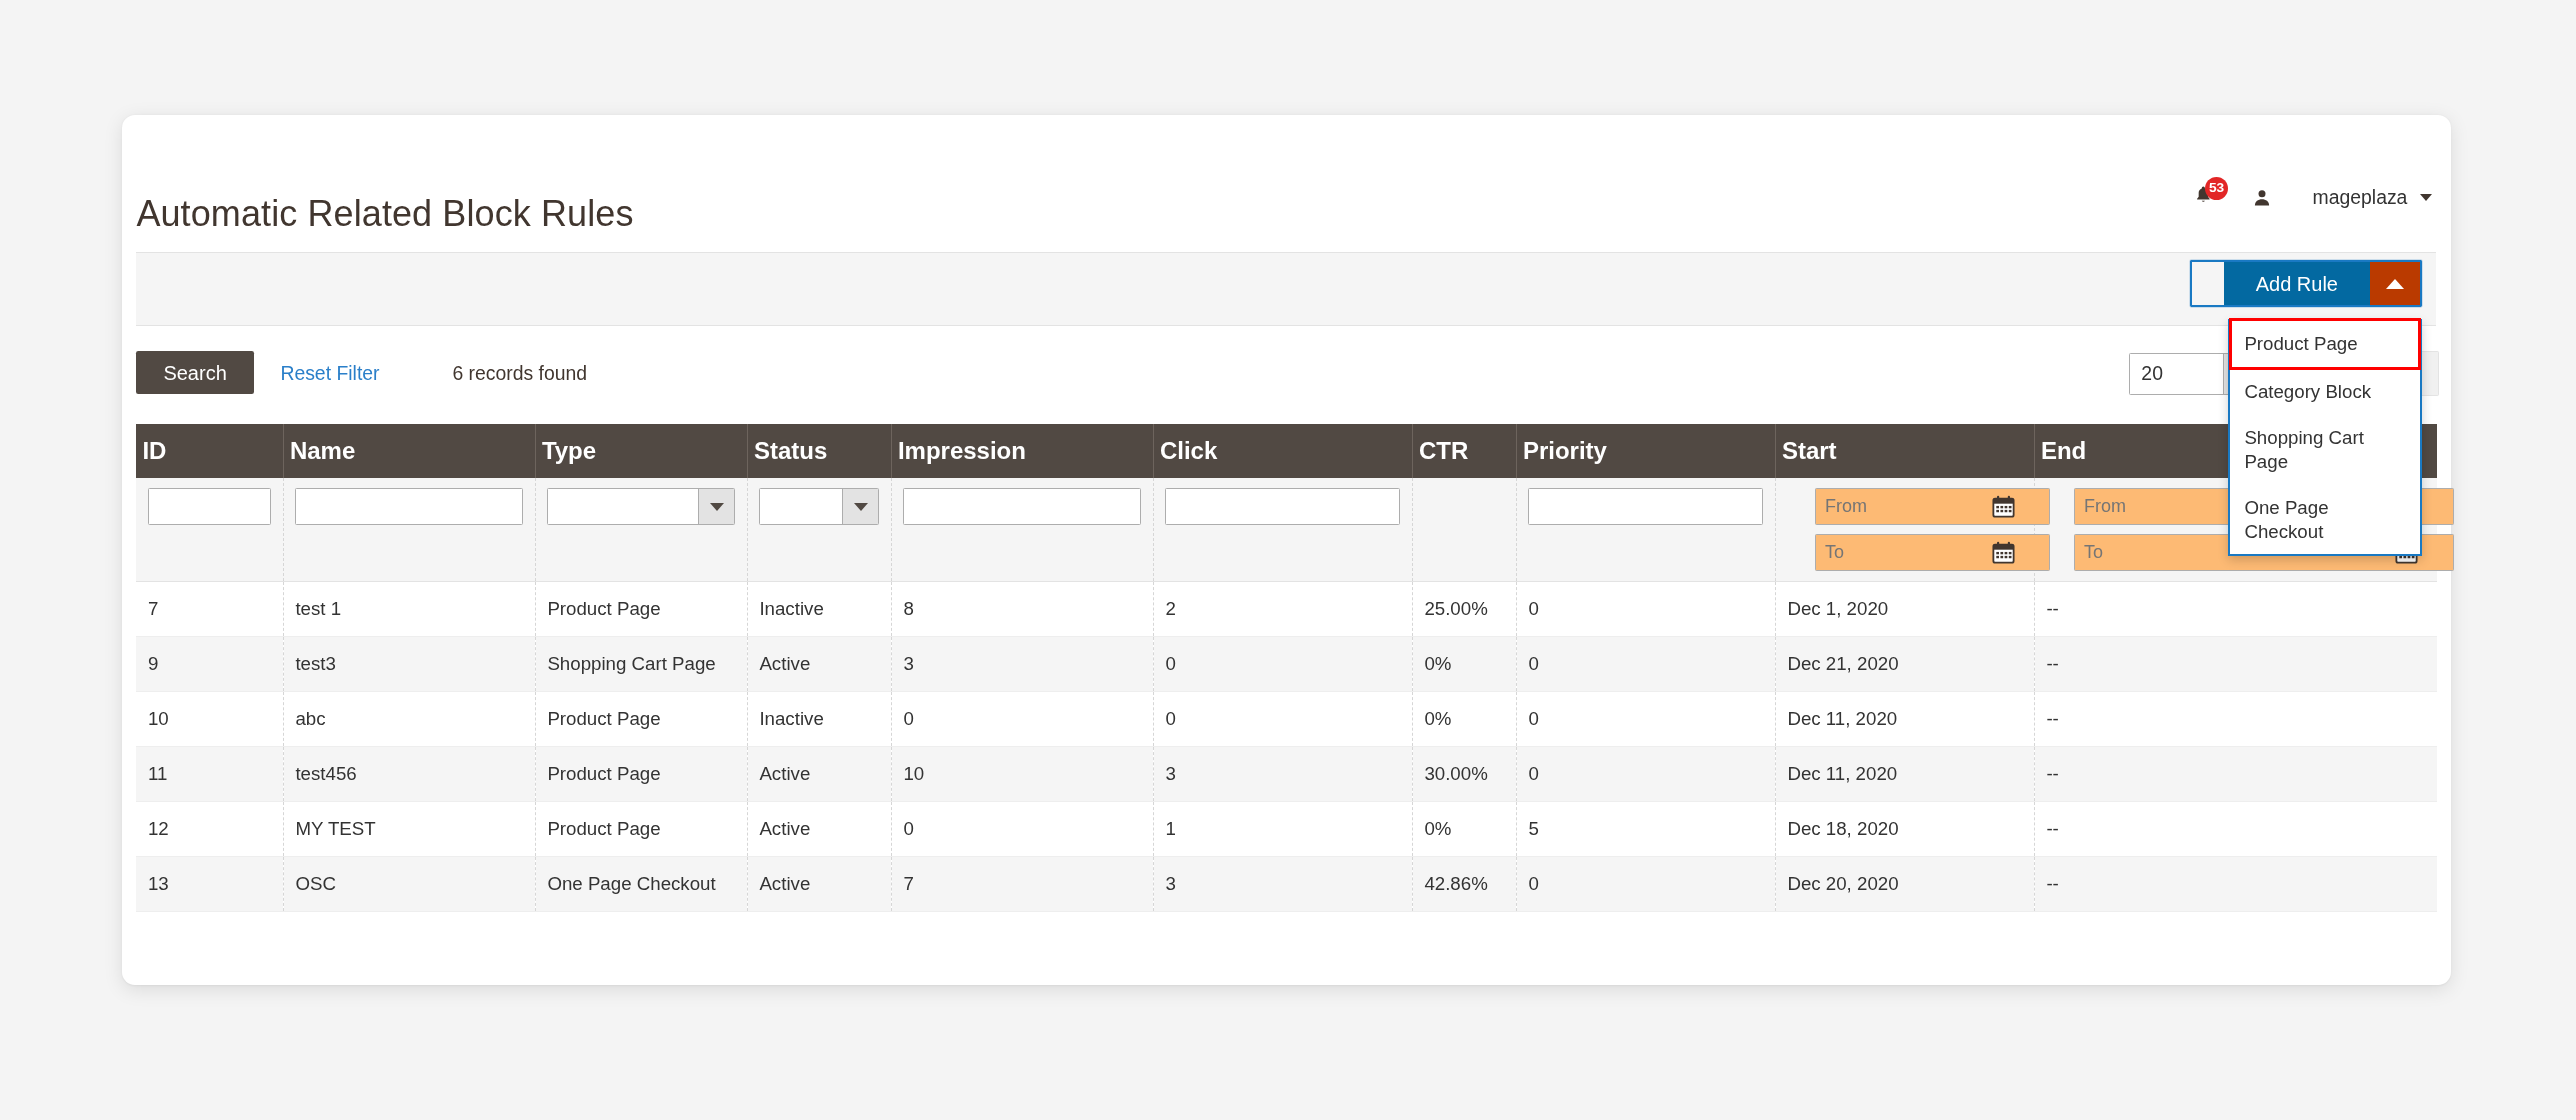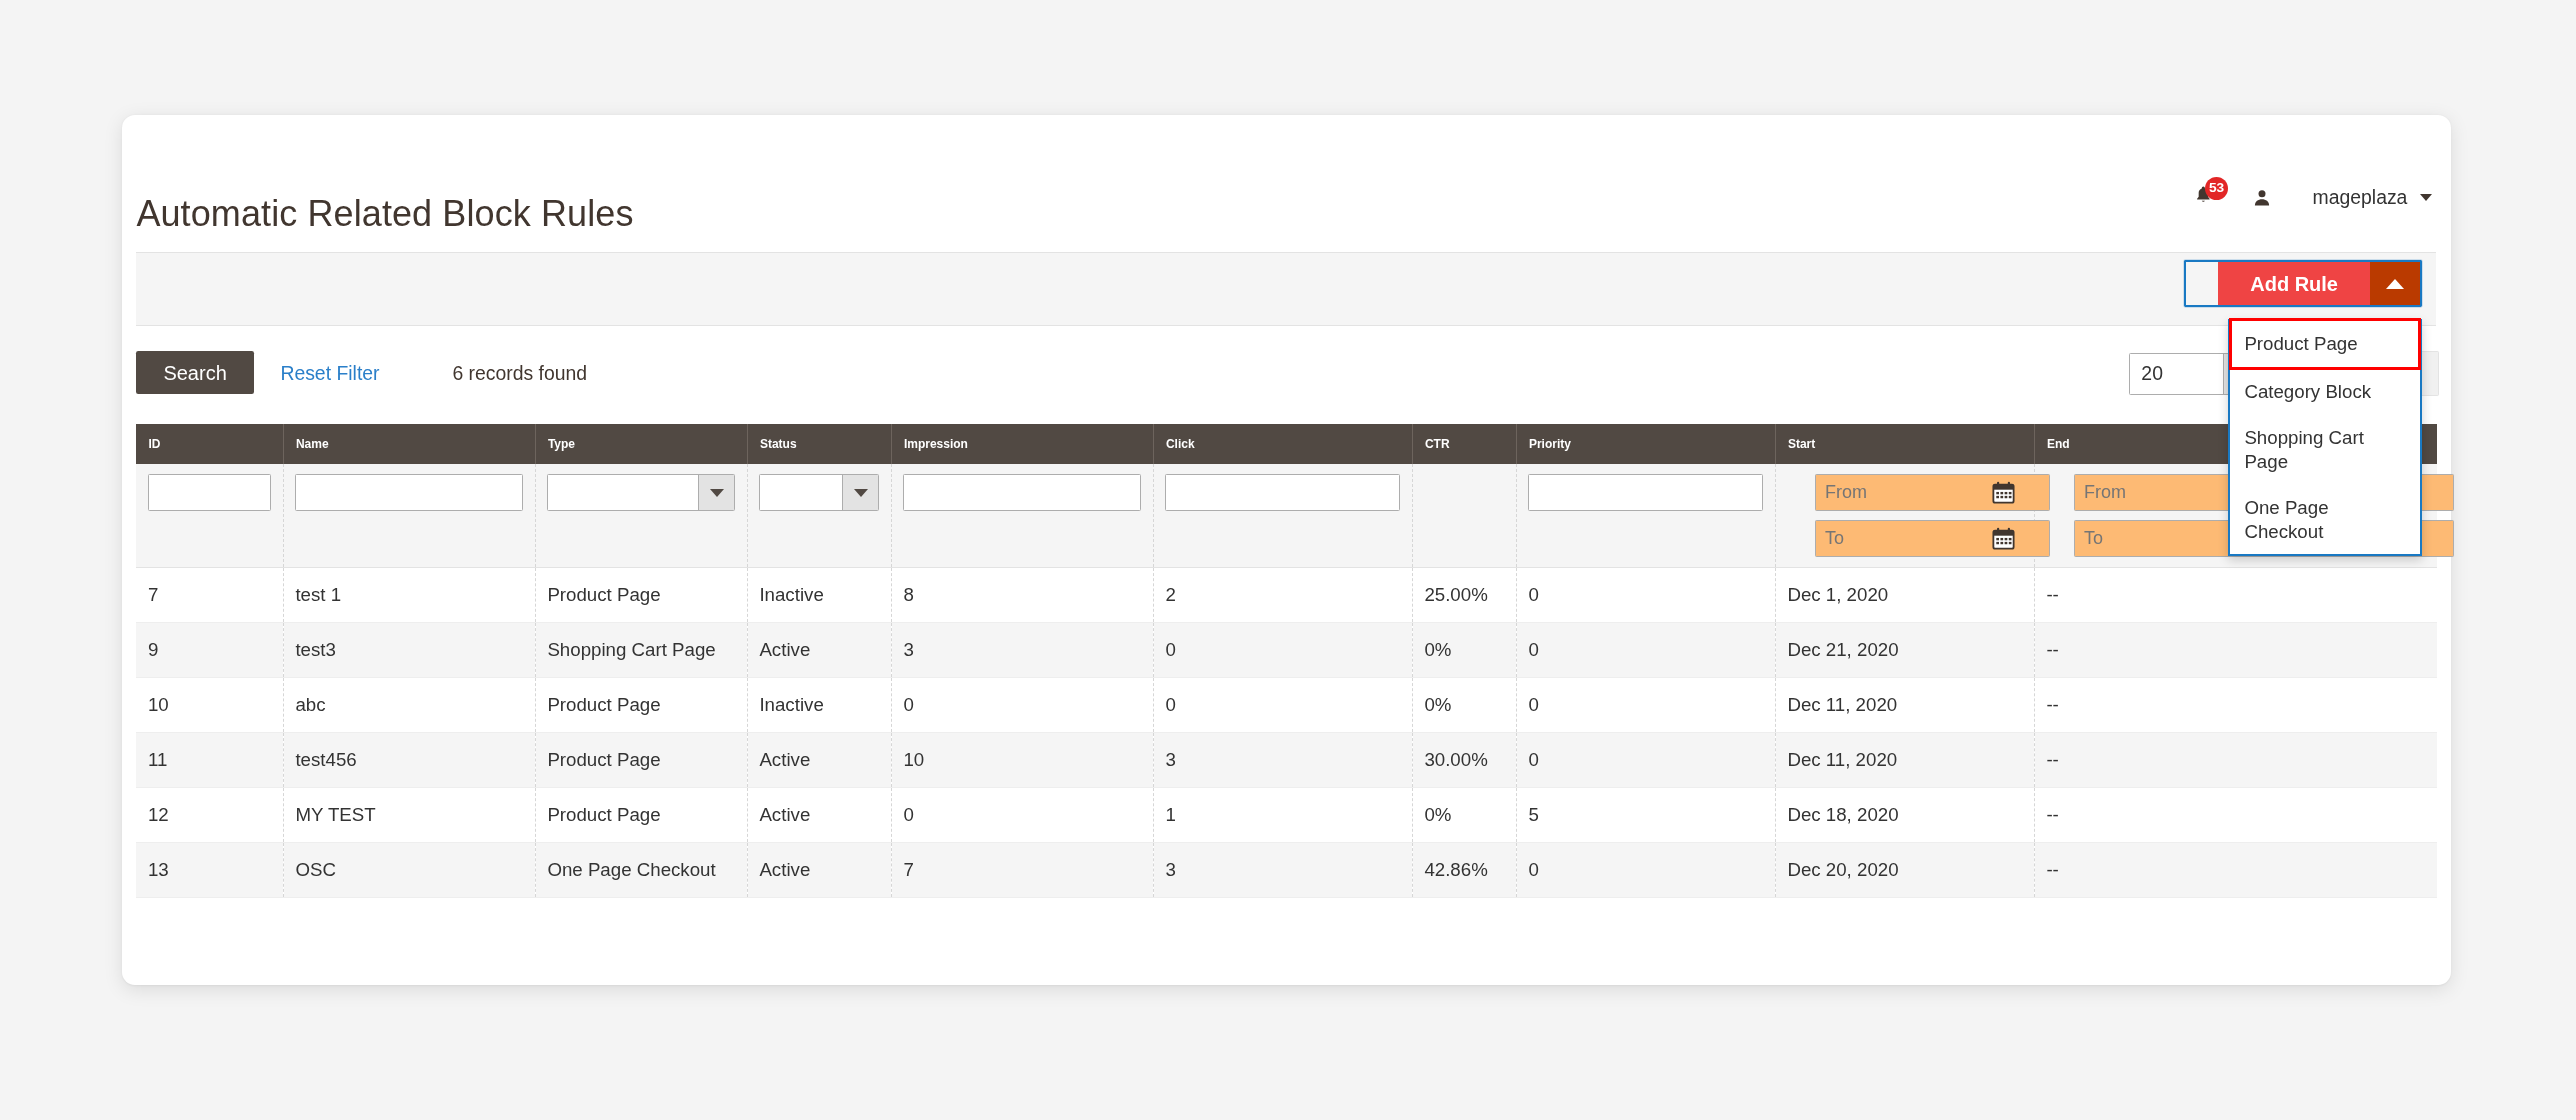--- a/index.html
+++ b/index.html
@@ -55,21 +55,21 @@
     position:absolute;left:14.4px;top:137px;width:2300px;height:72px;
     background:#f5f5f5;border-top:0.7px solid #e3e3e3;border-bottom:0.7px solid #e3e3e3;
   }
   .addrule-wrap{position:absolute;right:14.4px;top:7.2px;}
   .addrule-btn{
     display:flex;align-items:stretch;
     border:2.2px solid #1979c3;border-radius:1.4px;
     box-shadow:0 0 0 0.7px rgba(25,121,195,.25);
   }
   .addrule-main{
-    background:#ef4444;color:#fff;font-size:20px;font-weight:700;
+    background:#0369a1;color:#fff;font-size:20px;font-weight:400;
     padding:11.5px 32px;display:flex;align-items:center;justify-content:center;
     line-height:1;
     margin-left:32px;
   }
   .addrule-toggle{
     background:#ba3a00;width:50px;display:flex;align-items:center;justify-content:center;
   }
   .caret-up-white{
     width:0;height:0;border-left:9.3px solid transparent;border-right:9.3px solid transparent;
     border-bottom:10.8px solid #ffffff;
@@ -132,22 +132,22 @@
     display:flex;align-items:center;justify-content:center;color:#a6a6a6;font-size:24.4px;
     cursor:pointer;
   }
 
   
   .grid{
     position:absolute;left:14.4px;top:309px;width:2300px;
     border-collapse:collapse;table-layout:fixed;
   }
   .grid th{
-    background:#514943;color:#ffffff;font-size:12px;font-weight:700;
-    text-align:left;padding:13px 12px;border-right:0.7px solid #6d645d;
+    background:#514943;color:#ffffff;font-size:24px;font-weight:700;
+    text-align:left;padding:13px 6px;border-right:0.7px solid #6d645d;
     white-space:nowrap;
   }
   .grid th:last-child{border-right:none;}
   .filter-row td{
     background:#f5f5f5;padding:10px 11.5px;border-right:0.7px dashed #d6d6d6;
     border-bottom:0.7px solid #e3e3e3;vertical-align:top;
   }
   .filter-row td:last-child{border-right:none;}
   .f-input{
     width:100%;height:37px;border:0.7px solid #adadad;background:#fff;border-radius:1.4px;

